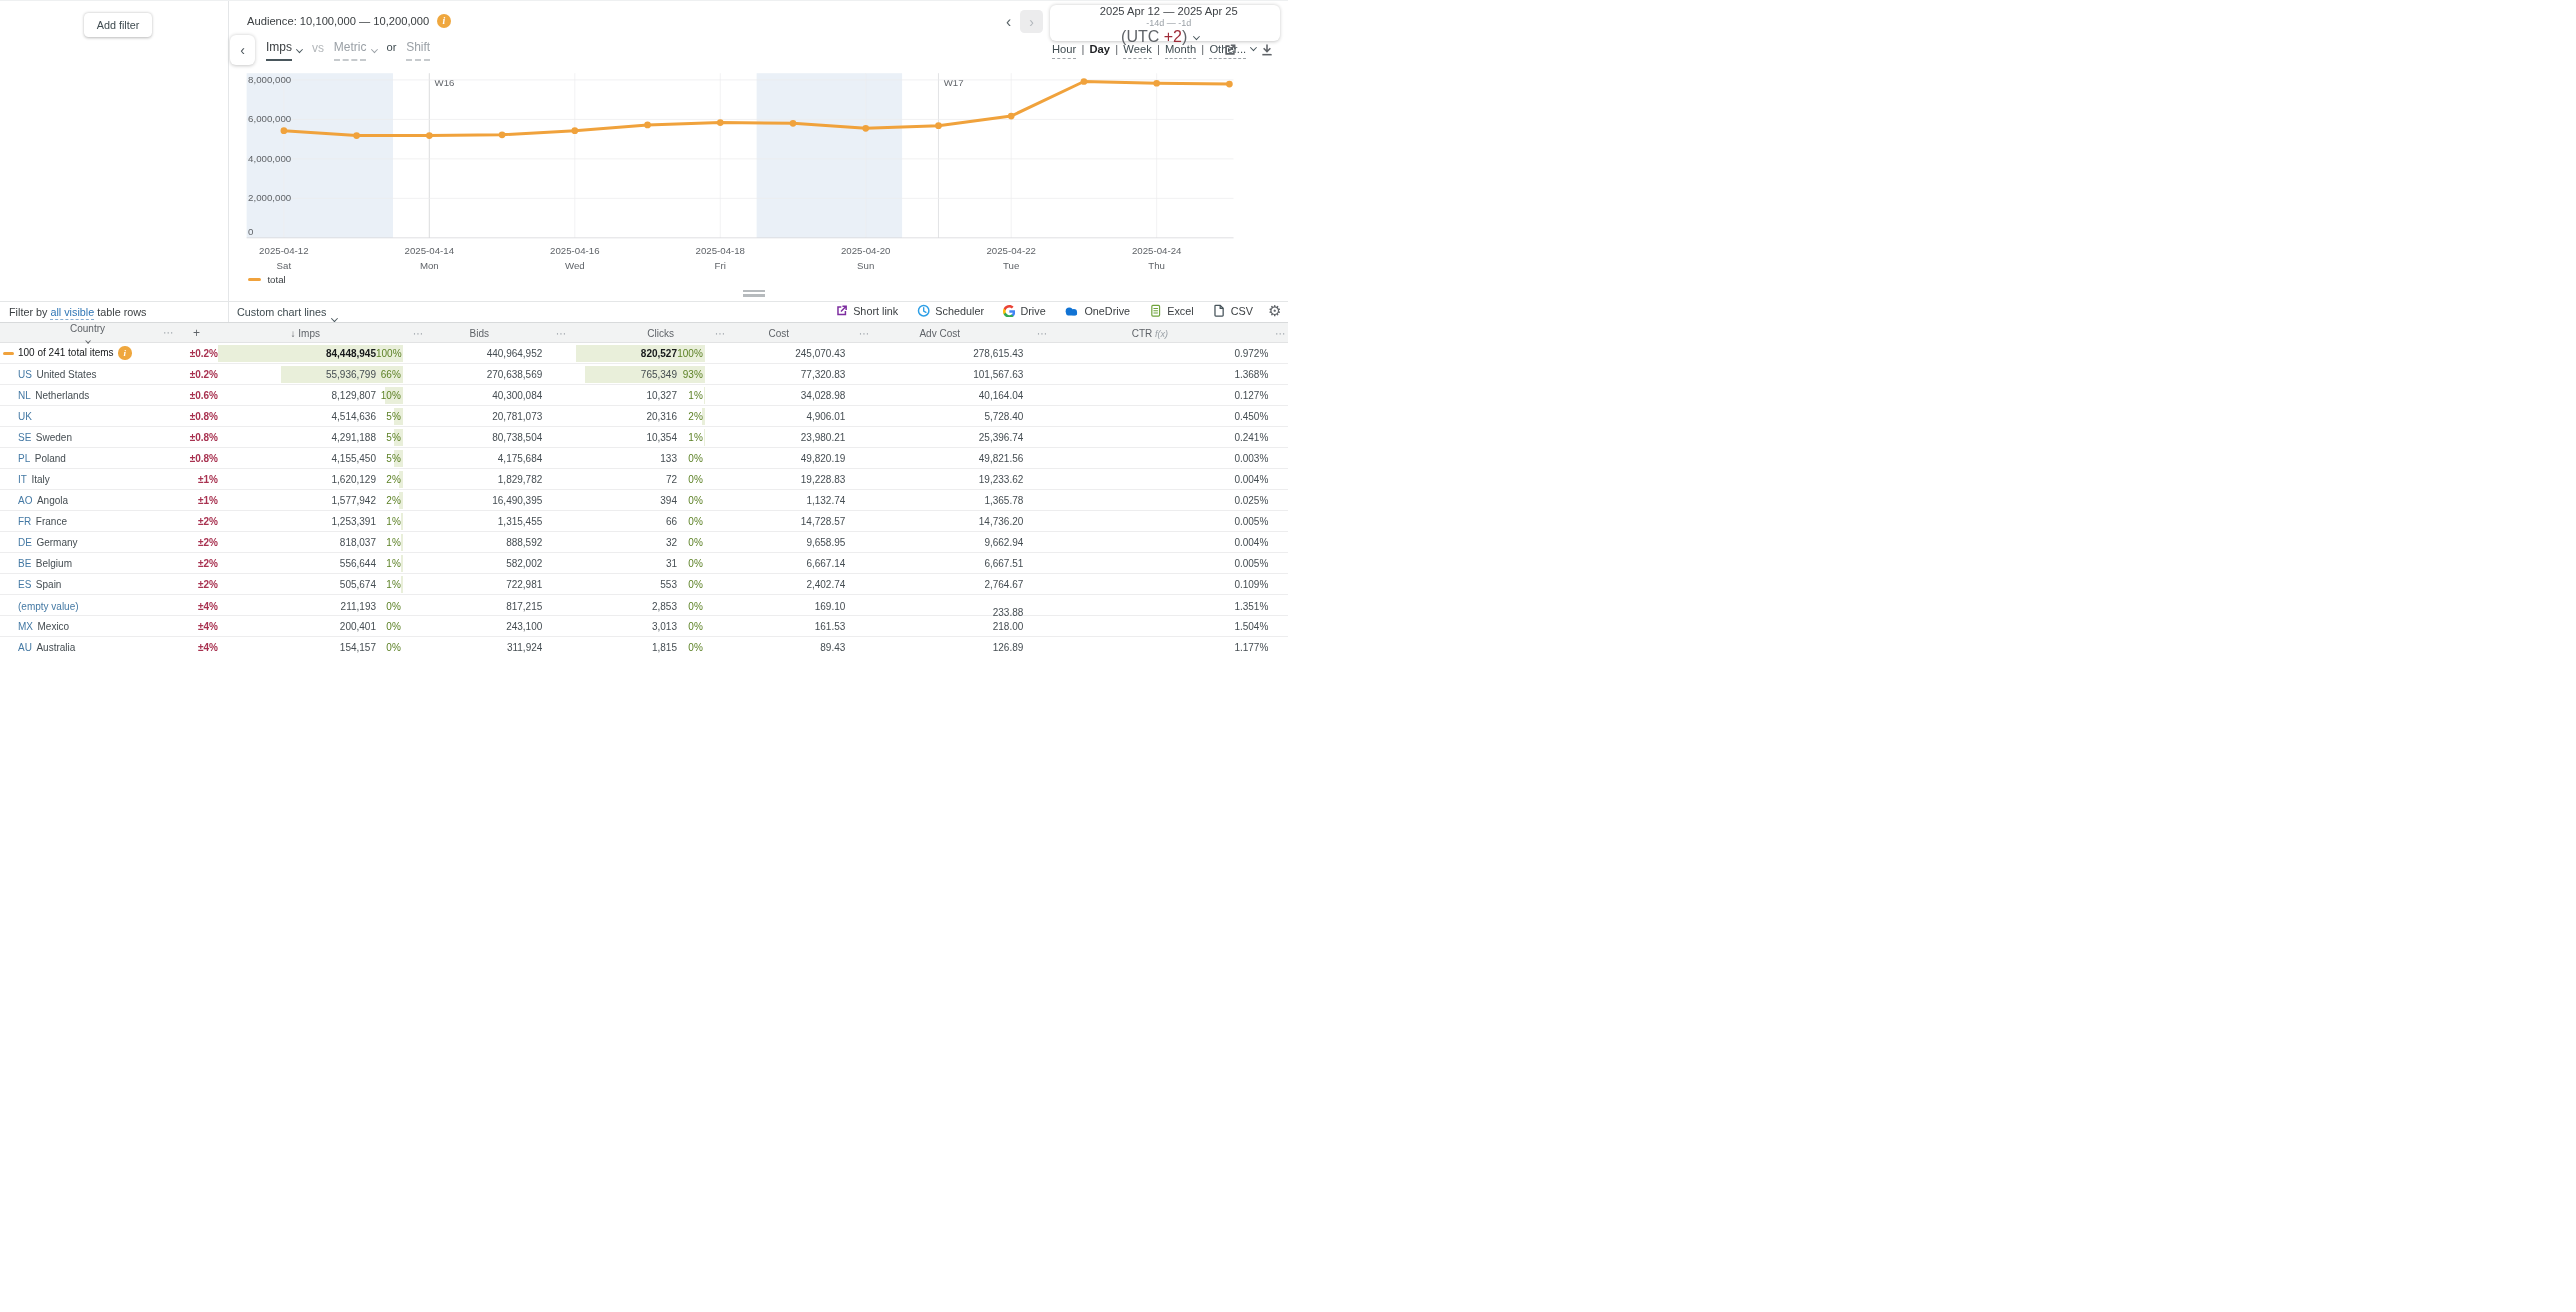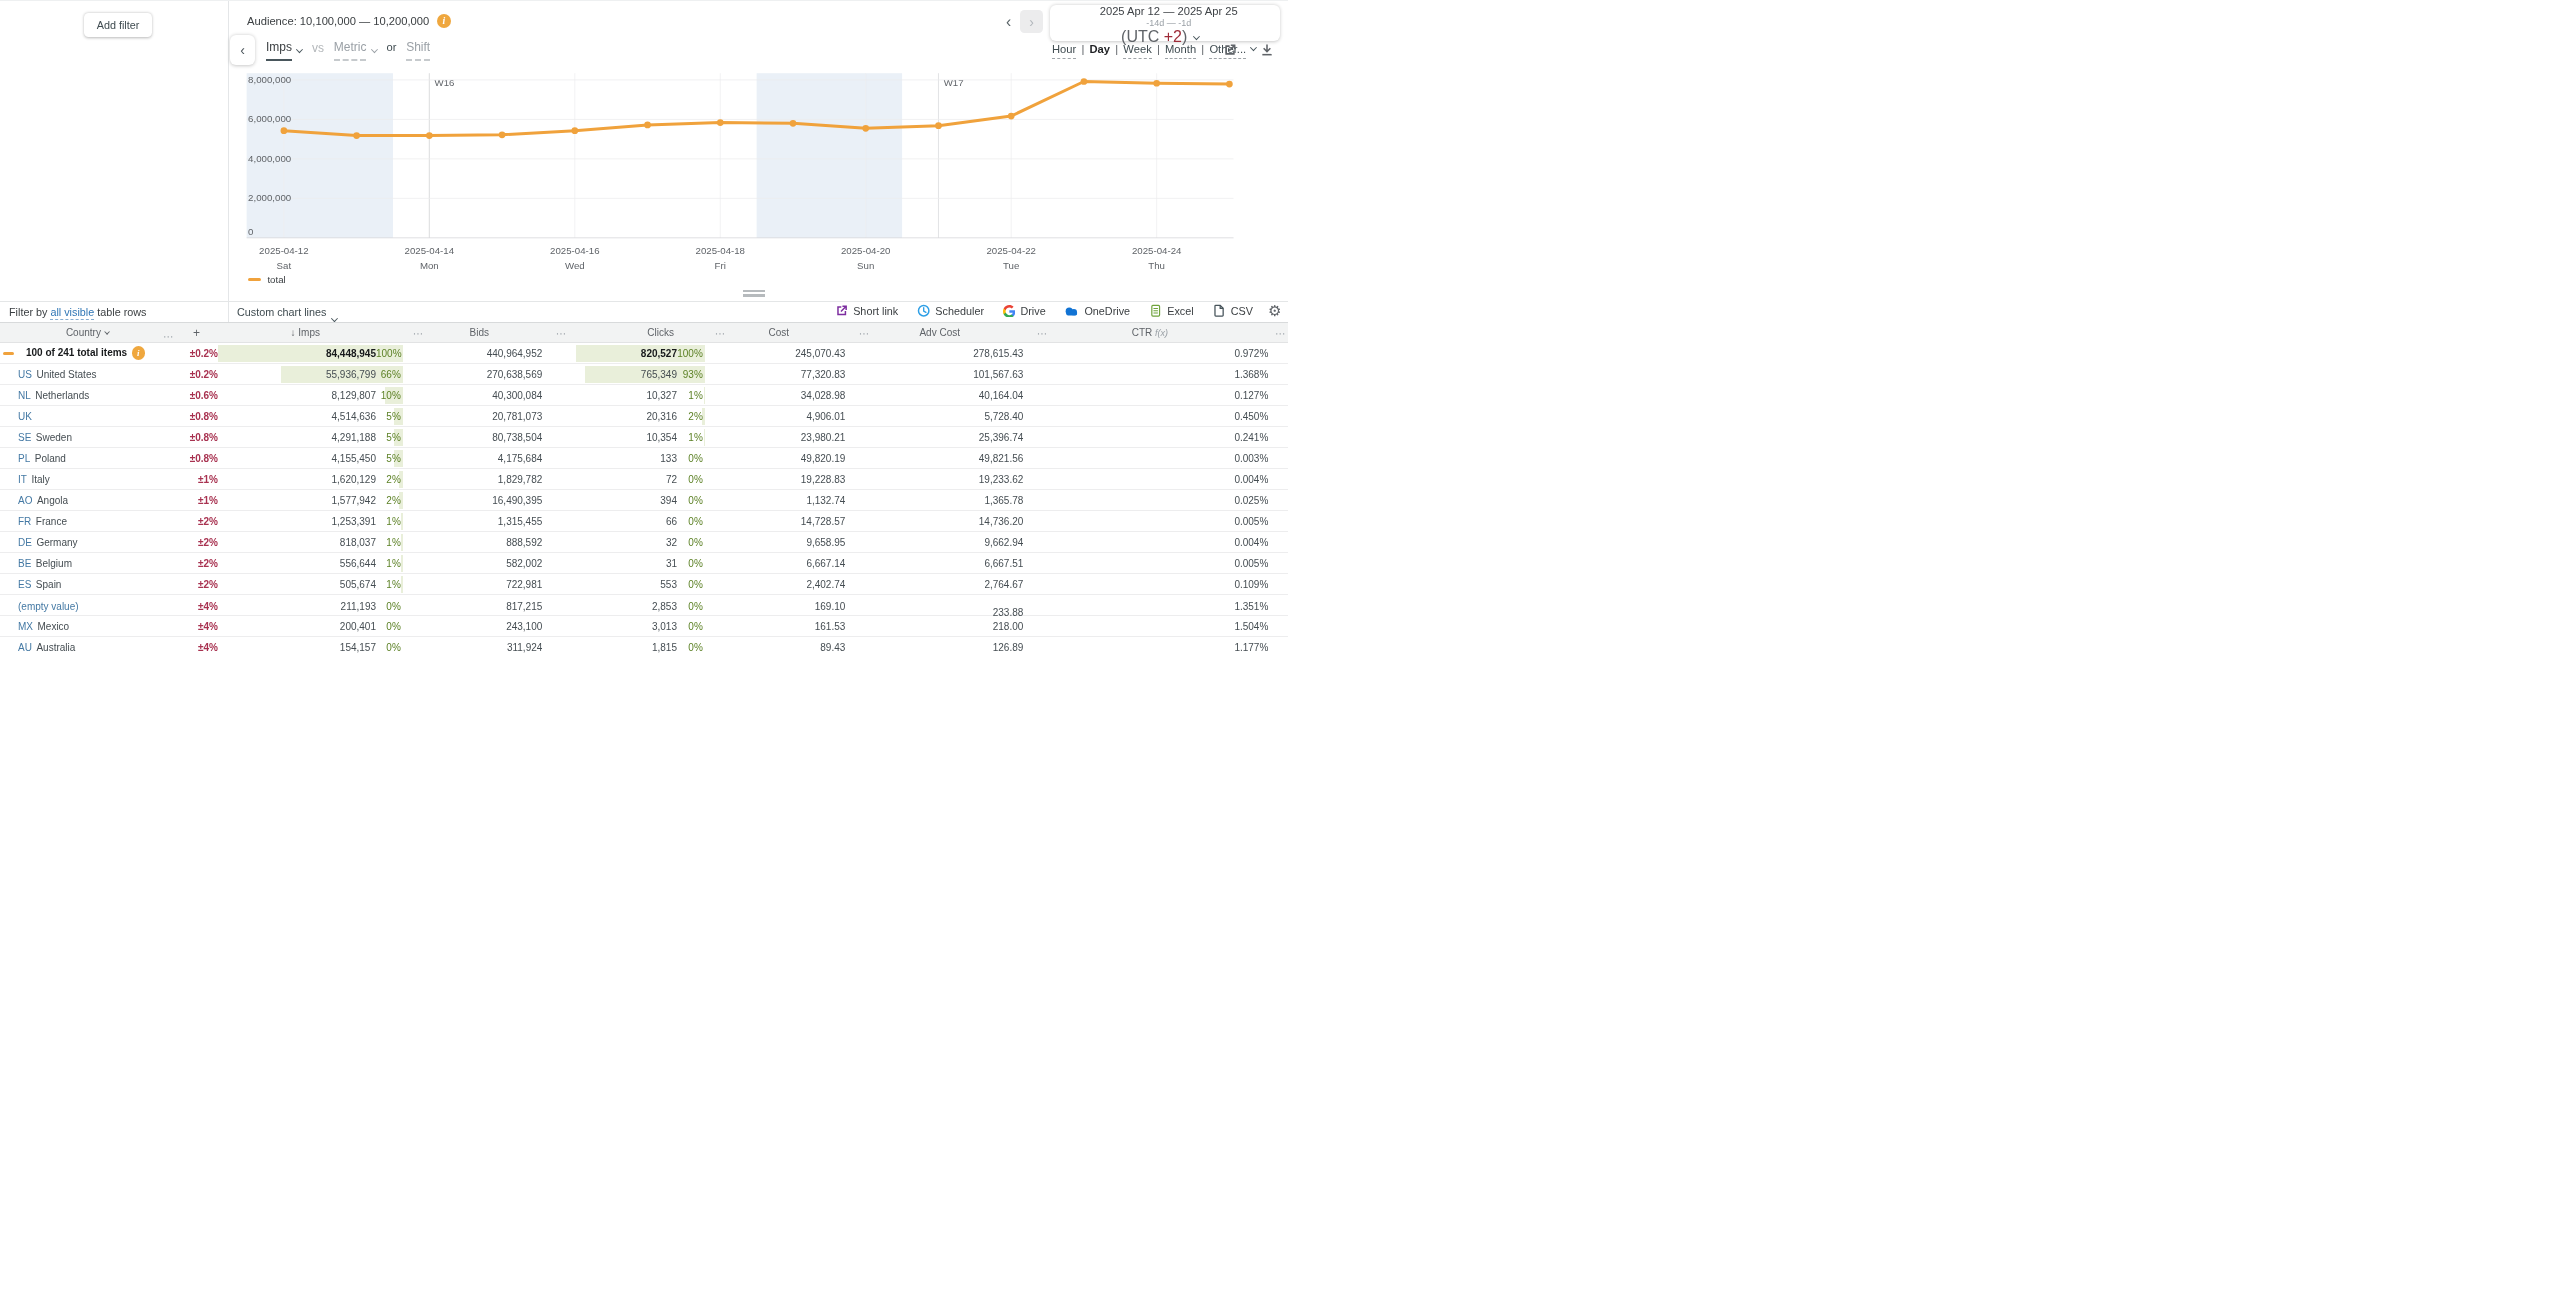--- a/index.html
+++ b/index.html
@@ -84,21 +84,21 @@
   
   #table { position:absolute; left:0; top:321px; width:1288px; }
   .grid-row {
     display:grid;
     grid-template-columns:18px 157px 43px 158px 27px 30px 113px 30px 101px 28px 30px 114px 30px 148px 30px 215px 16.4px;
     align-items:center; height:21px;
   }
   .thead { background:#f2f3f3; border-top:0.7px solid #d8dadb; border-bottom:0.7px solid #e2e3e4; color:#5f6368; font-size:10px; }
   .tr { border-bottom:0.7px solid #ededee; font-size:10px; color:#454d52; background:#fff; }
   .th { position:relative; }
-  .th-country { grid-column:1/3; display:flex; align-items:center; justify-content:center; gap:4.5px; position:relative; cursor:pointer; }
+  .th-country { grid-column:1/3; display:flex; align-items:center; justify-content:center; gap:4.5px; position:relative; cursor:pointer;flex-direction:column; }
   .th-menu { color:#9aa0a6; font-size:10.4px; cursor:pointer; text-align:center; }
   .th-menu-abs { position:absolute; right:1.5px; top:3px; }
   .th-plus { text-align:center; font-size:12px; color:#5f6368; cursor:pointer; }
   .th-num { text-align:right; cursor:pointer; }
   .chev-sm { display:inline-block; width:3.7px; height:3.7px; border-left:1.2px solid #5f6368; border-bottom:1.2px solid #5f6368; transform:rotate(-45deg); margin-bottom:1.5px; }
   .fx { font-style:italic; color:#9aa0a6; font-size:9px; }
 
   .td-swatch { display:flex; align-items:center; justify-content:flex-start; padding-left:3px; }
   .row-swatch { width:11.2px; height:3px; border-radius:1.5px; background:#f0a23c; }
   .td-country { grid-column:2/3; display:flex; align-items:center; gap:4.5px; overflow:hidden; white-space:nowrap; }
@@ -106,21 +106,21 @@
   .cname { color:#454d52; }
   .td-err { text-align:right; color:#a83250; font-weight:bold; }
   .num-group { position:relative; display:flex; align-items:center; height:100%; }
   .grp-imps { grid-column:4/6; }
   .grp-clicks { grid-column:9/11; }
   .pct-bar { position:absolute; right:0; top:1.5px; bottom:1.5px; background:#e9efda; }
   .ng-val { flex:1; text-align:right; position:relative; }
   .ng-pct { width:27px; text-align:right; padding-right:2.2px; color:#5c8125; position:relative; }
   .grp-clicks .ng-pct { width:28px; }
   .td-num { text-align:right; padding-right:3.7px; }
-  .tr-total .cname { font-weight:bold; color:#17191b;margin-left:8px; }
+  .tr-total .cname { font-weight:normal; color:#17191b; }
   .tr-total .ng-val { font-weight:bold; color:#17191b; }
   .name-blue { color:#4479a4; }
   .country-info { width:13.4px; height:13.4px; border-radius:50%; background:#efa73e; color:#fff; font:italic bold 9px "Liberation Serif", serif; display:inline-flex; align-items:center; justify-content:center; flex:0 0 auto; }
 </style>
 </head>
 <body>
 
 <div id="upper">
   <div class="left-divider"></div>
 

